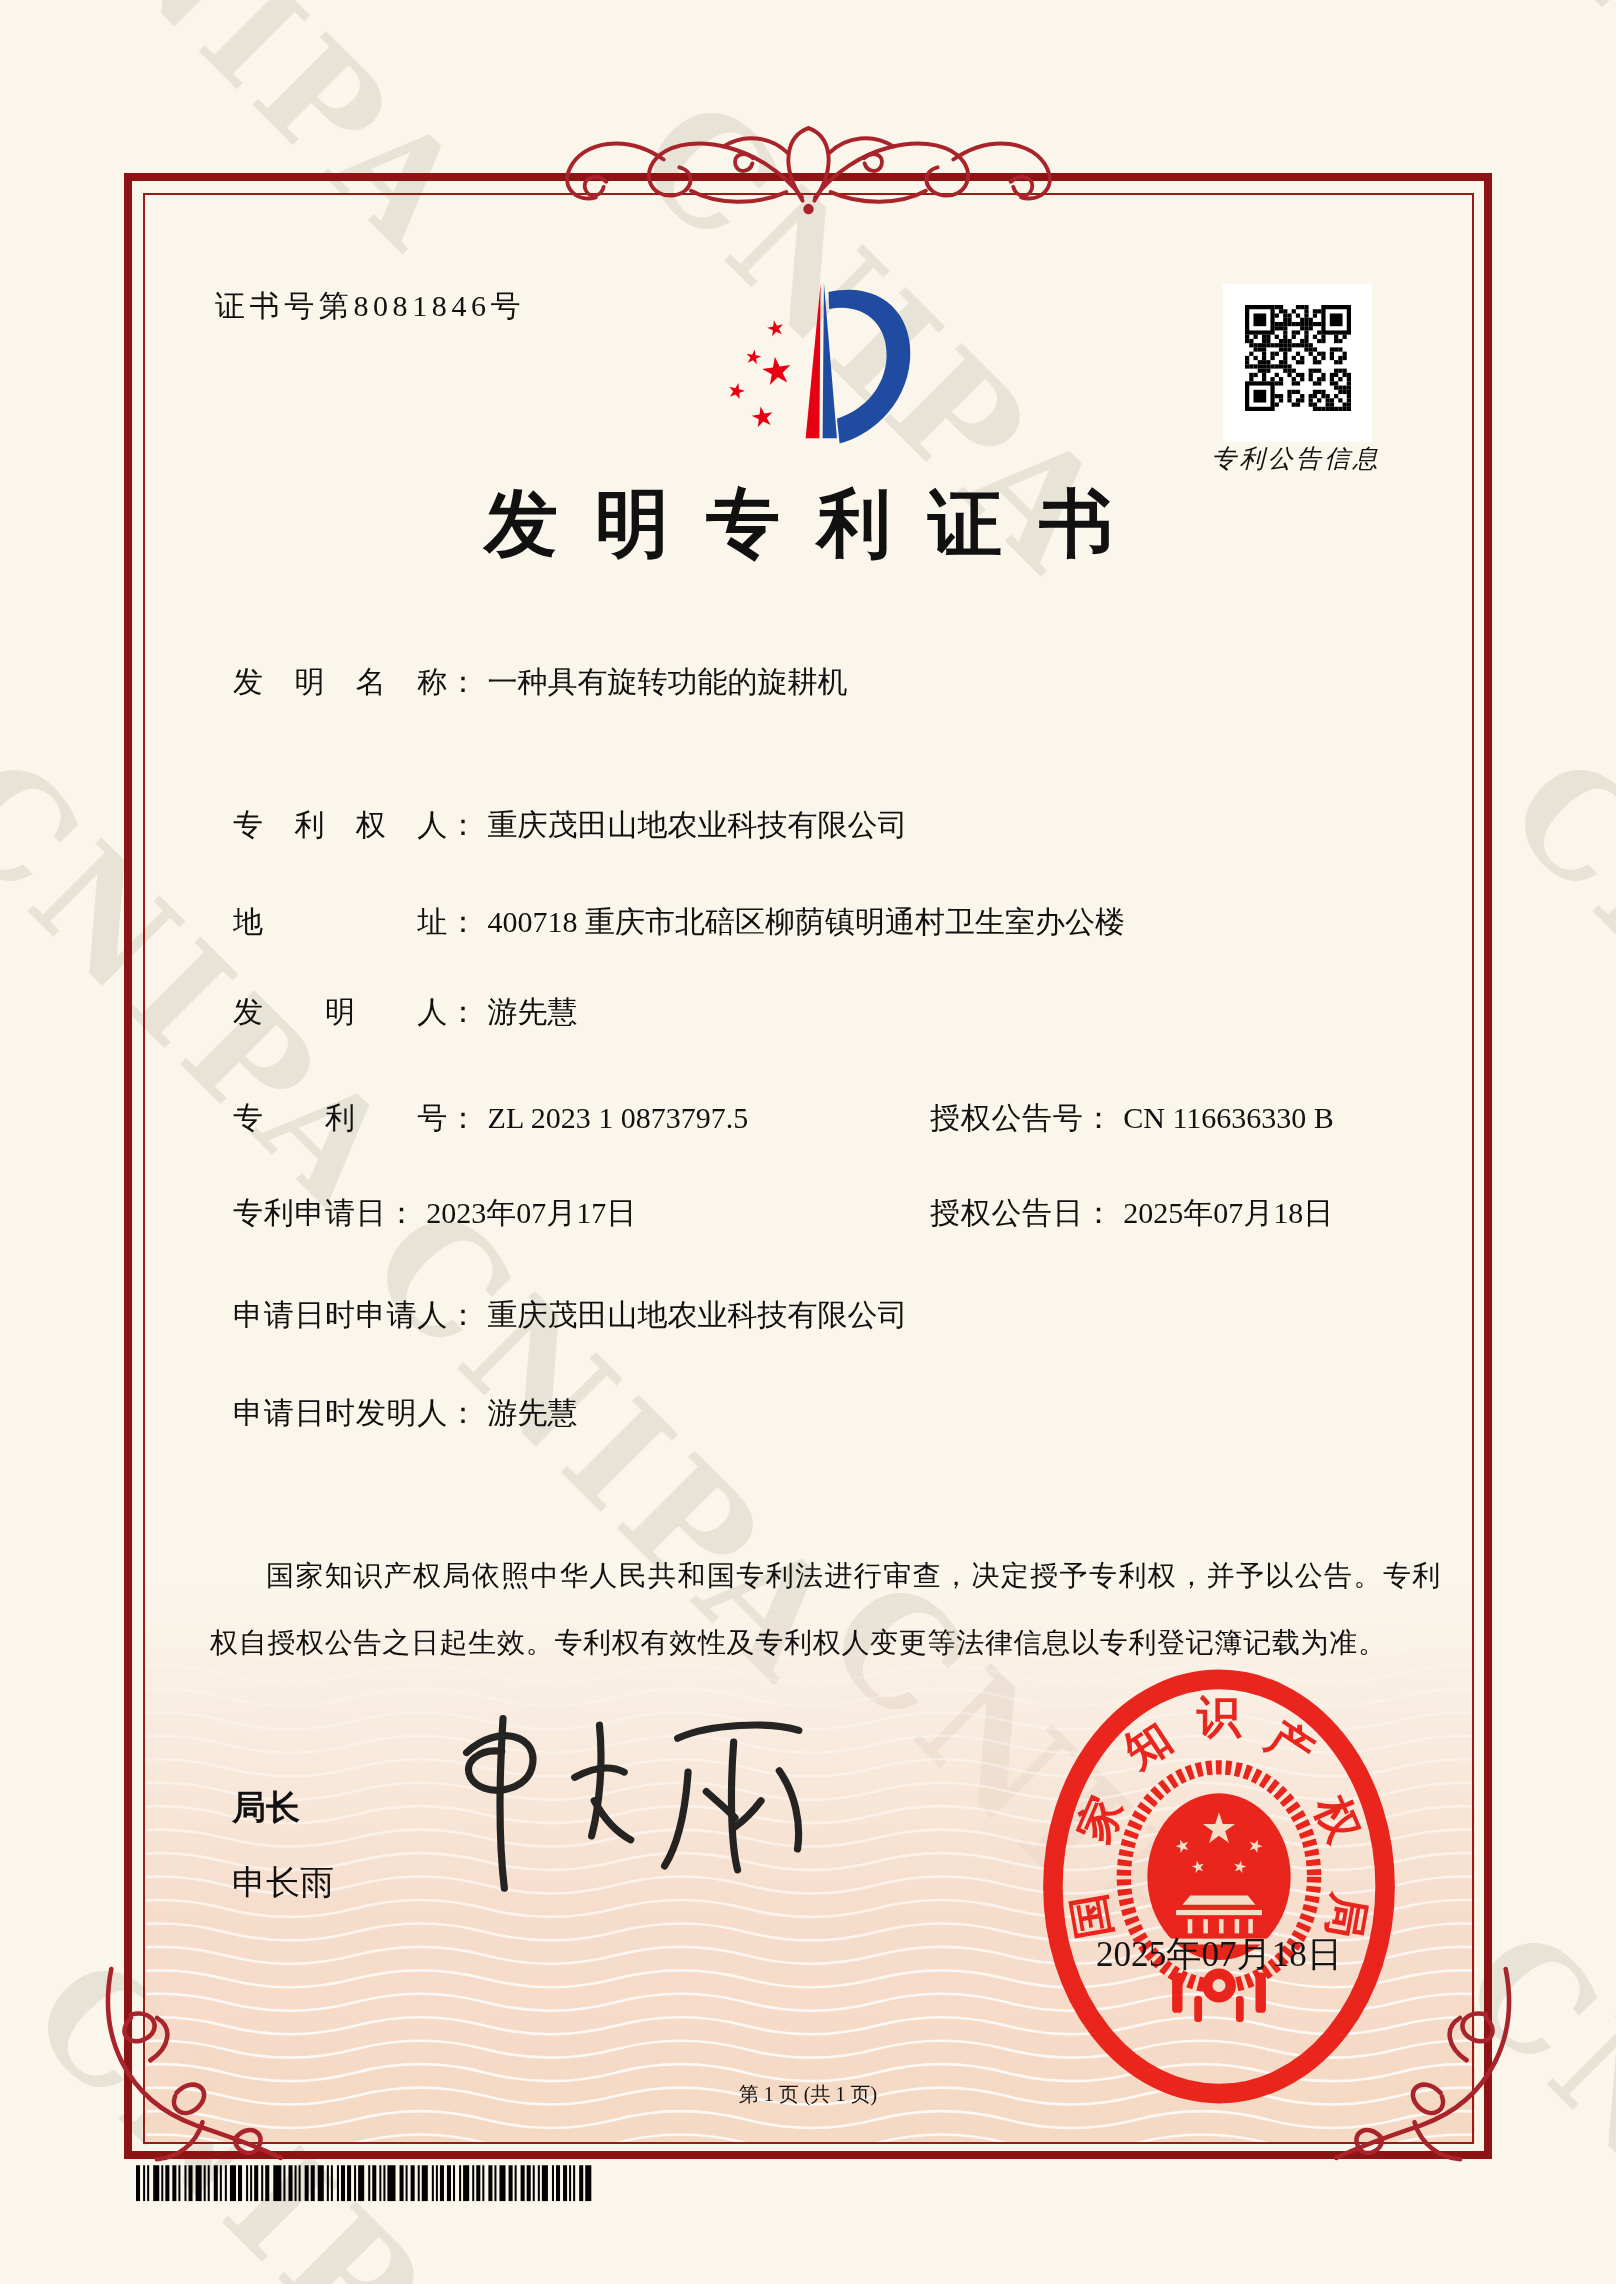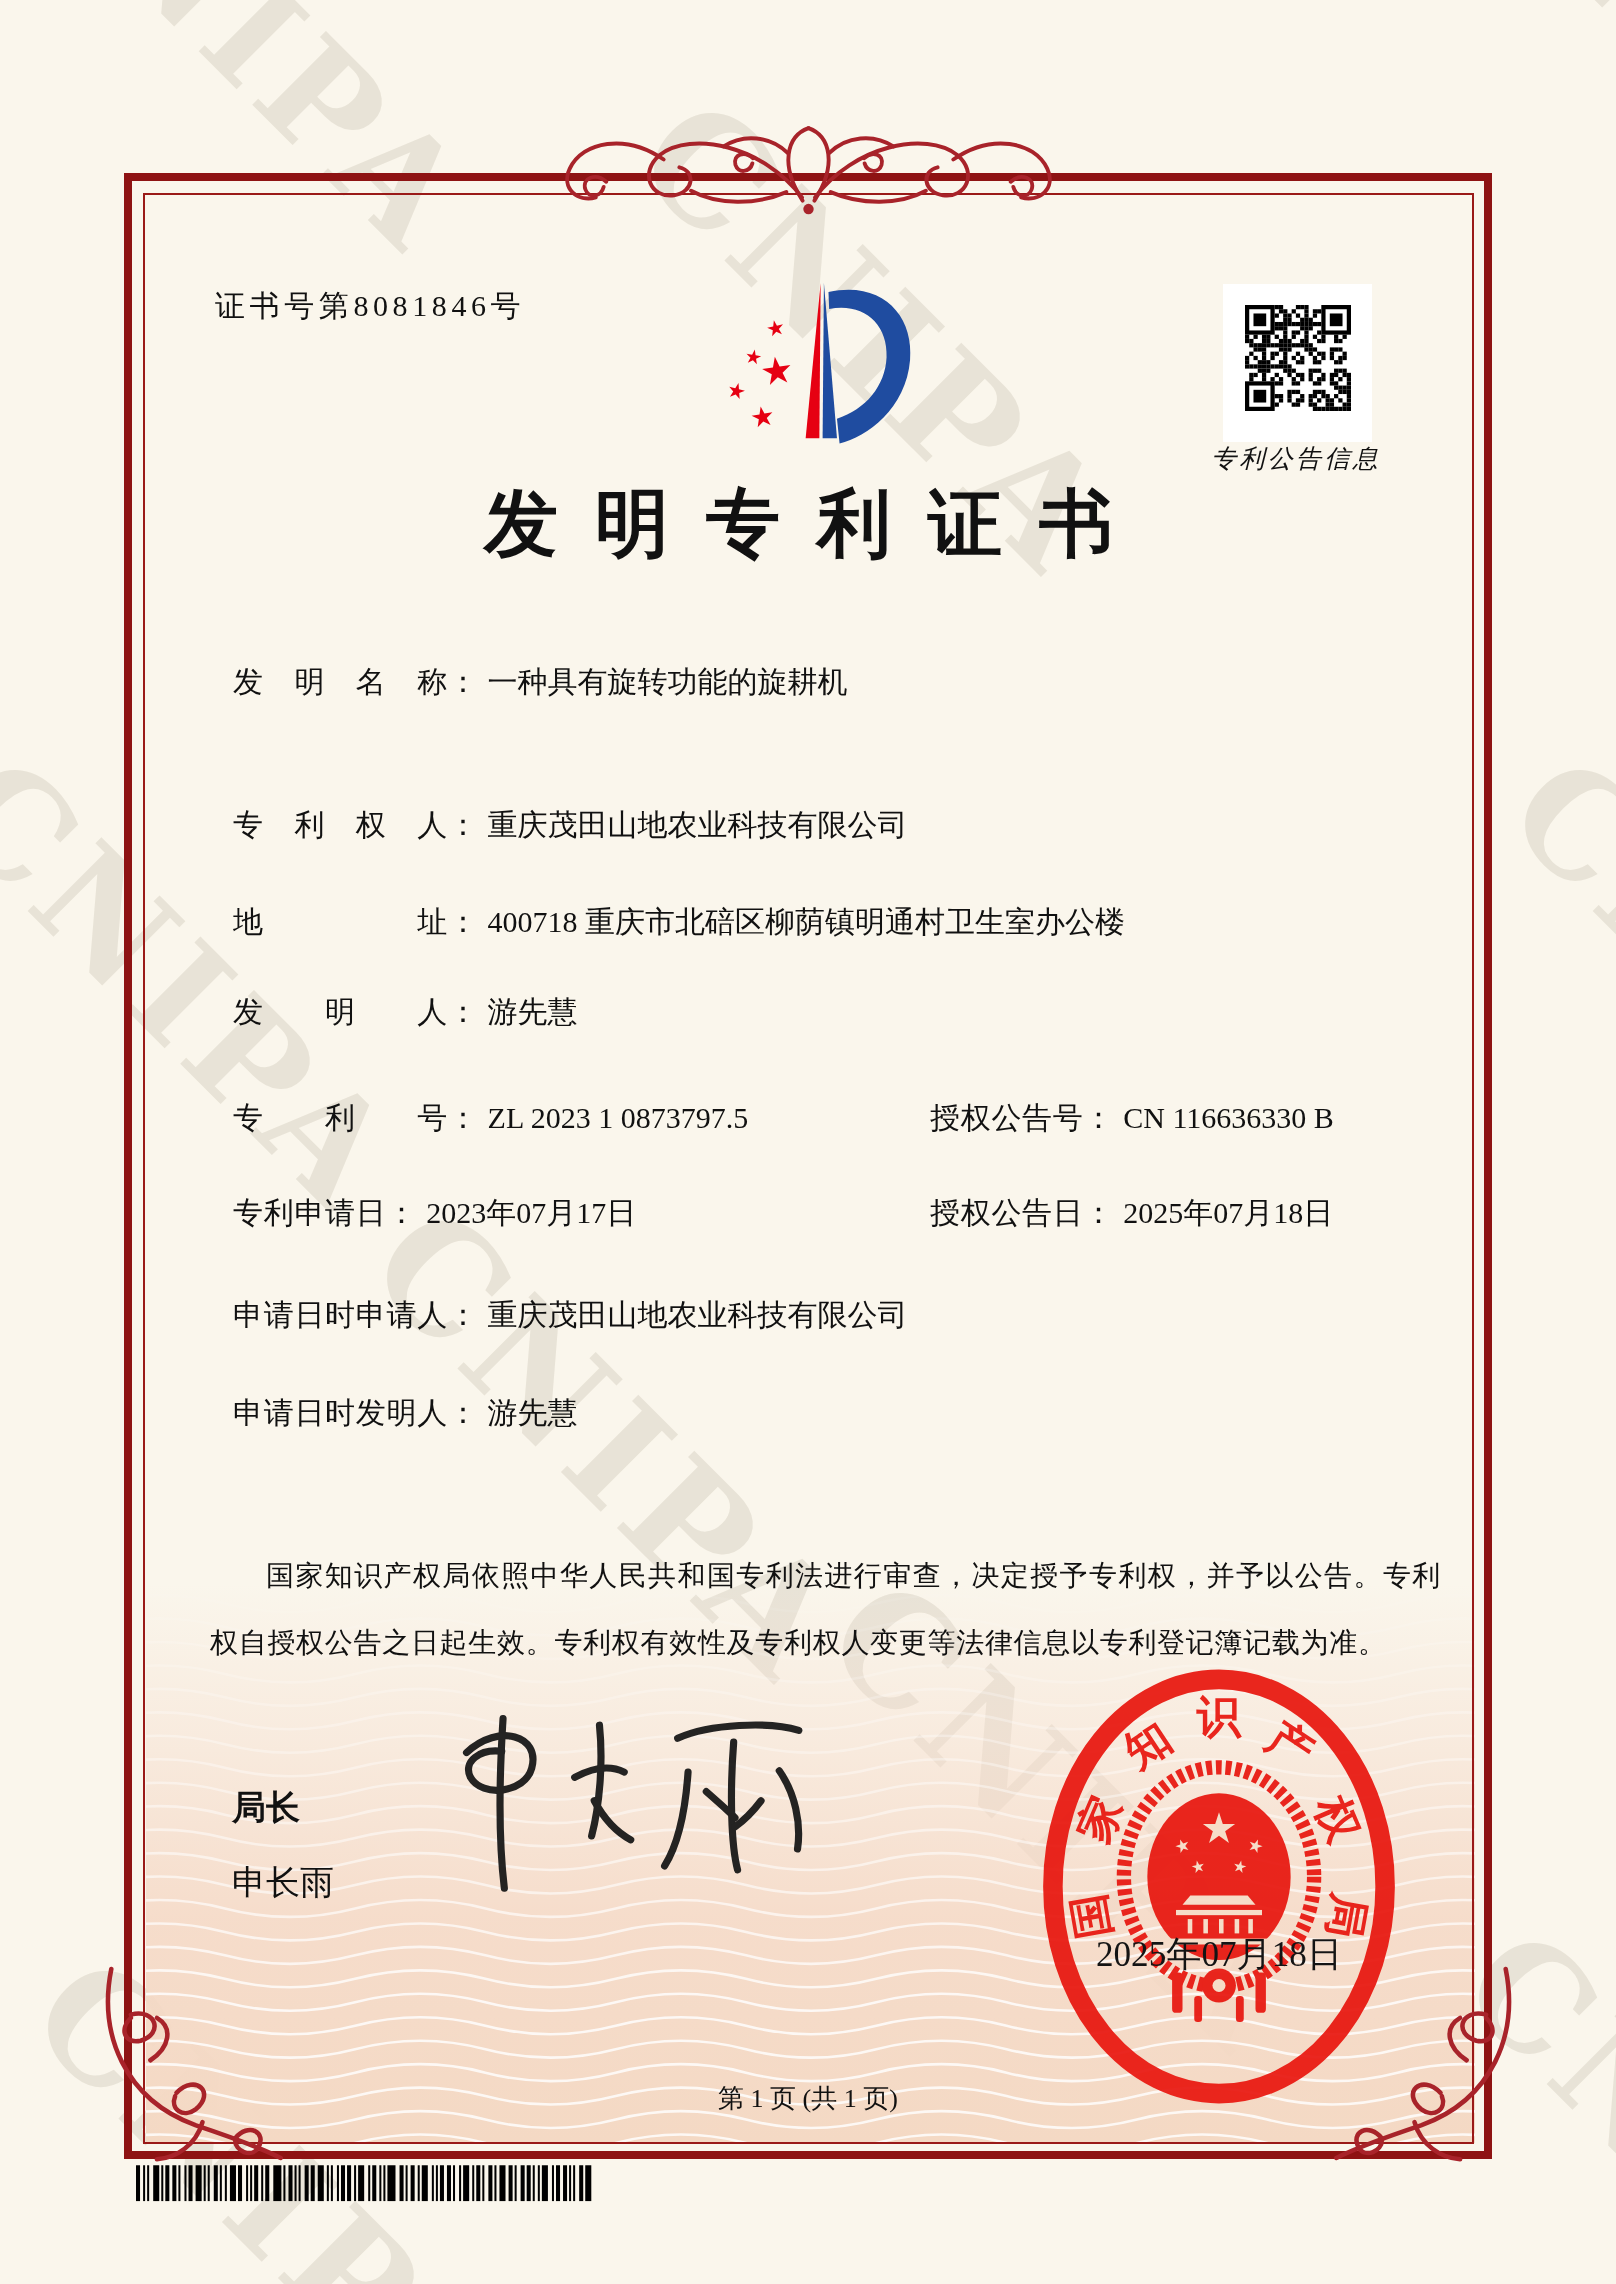--- a/index.html
+++ b/index.html
@@ -27,21 +27,21 @@
   .row .lab{letter-spacing:0.7px;}
   .row .val{margin-left:9px;}
   .rcol{left:906px;}
   .statement{position:absolute;left:194px;top:1526px;width:1231px;margin:16px;font-size:28px;
       line-height:67px;text-align:justify;text-indent:56px;letter-spacing:0.7px;}
   .director-title{position:absolute;left:232px;top:1785px;font-size:34px;font-weight:bold;}
   .director-name{position:absolute;left:232px;top:1860px;font-size:34px;font-weight:normal;}
   .signature{position:absolute;left:404px;top:1695px;}
   .seal{position:absolute;left:1030px;top:1652px;}
   .seal text{font-family:"Liberation Serif","DejaVu Serif",serif;}
-  .footer{position:absolute;left:50%;top:2081px;transform:translateX(-50%);font-size:26px;}
+  .footer{position:absolute;left:50%;top:2081px;transform:translateX(-50%);font-size:20px;}
   .barcode{position:absolute;left:136px;top:2165px;}
   .orn{position:absolute;pointer-events:none;}
 </style>
 </head>
 <body>
 
 <div class="page">
 
   <div class="wm" style="left:-39px;top:-59px;font-size:143px">CNIPA</div>
   <div class="wm" style="left:1389px;top:-78px;font-size:143px">CNIPA</div>

